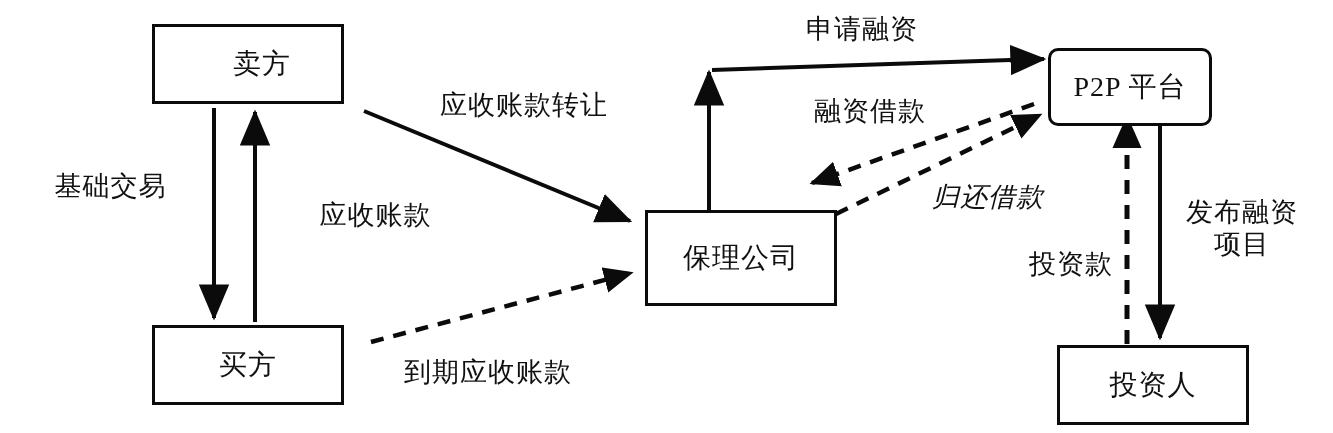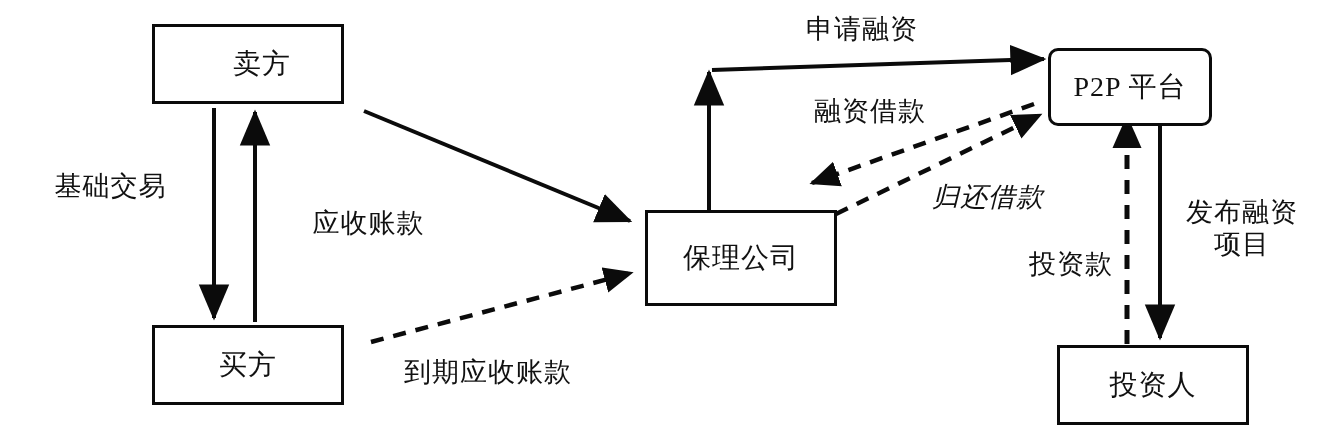--- a/index.html
+++ b/index.html
@@ -44,21 +44,21 @@
     white-space: pre-line;
     text-align: center;
   }
   .node-seller   { left: 152px; top: 24px;  width: 192px; height: 80px; padding-left: 28px; }
   .node-buyer    { left: 152px; top: 325px; width: 192px; height: 80px; }
   .node-factor   { left: 645px; top: 210px; width: 192px; height: 96px; }
   .node-p2p      { left: 1048px; top: 48px; width: 164px; height: 78px; border-radius: 10px; }
   .node-investor { left: 1057px; top: 345px; width: 192px; height: 80px; }
 
   .lbl-basic     { left: 38px;  top: 171px; width: 145px; }
-  .lbl-ar        { left: 296px; top: 200px; width: 145px; margin-top: 8px; }
+  .lbl-ar        { left: 303px; top: 200px; width: 145px; }
   .lbl-ar-assign { left: 424px; top: 90px;  width: 200px; }
   .lbl-due-ar    { left: 388px; top: 357px; width: 200px; }
   .lbl-apply     { left: 793px; top: 14px;  width: 138px; }
   .lbl-loan      { left: 800px; top: 96px;  width: 140px; }
   .lbl-repay     { left: 918px; top: 182px; width: 140px; font-style: italic; }
   .lbl-invest    { left: 1018px; top: 249px; width: 106px; }
   .lbl-publish   { left: 1178px; top: 197px; width: 128px; }
 </style>
 </head>
 <body>
@@ -112,20 +112,21 @@
   </div>
 
   <div class="node-box node-investor">
     <span>投资人</span>
   </div>
 
   <div class="edge-label lbl-basic">基础交易</div>
 
   <div class="edge-label lbl-ar">应收账款</div>
 
+  <div class="edge-label lbl-ar-assign">应收账款转让</div>
 
   <div class="edge-label lbl-due-ar">到期应收账款</div>
 
   <div class="edge-label lbl-loan">融资借款</div>
 
   <div class="edge-label lbl-apply">申请融资</div>
 
   <div class="edge-label lbl-repay">归还借款</div>
 
   <div class="edge-label lbl-invest">投资款</div>

